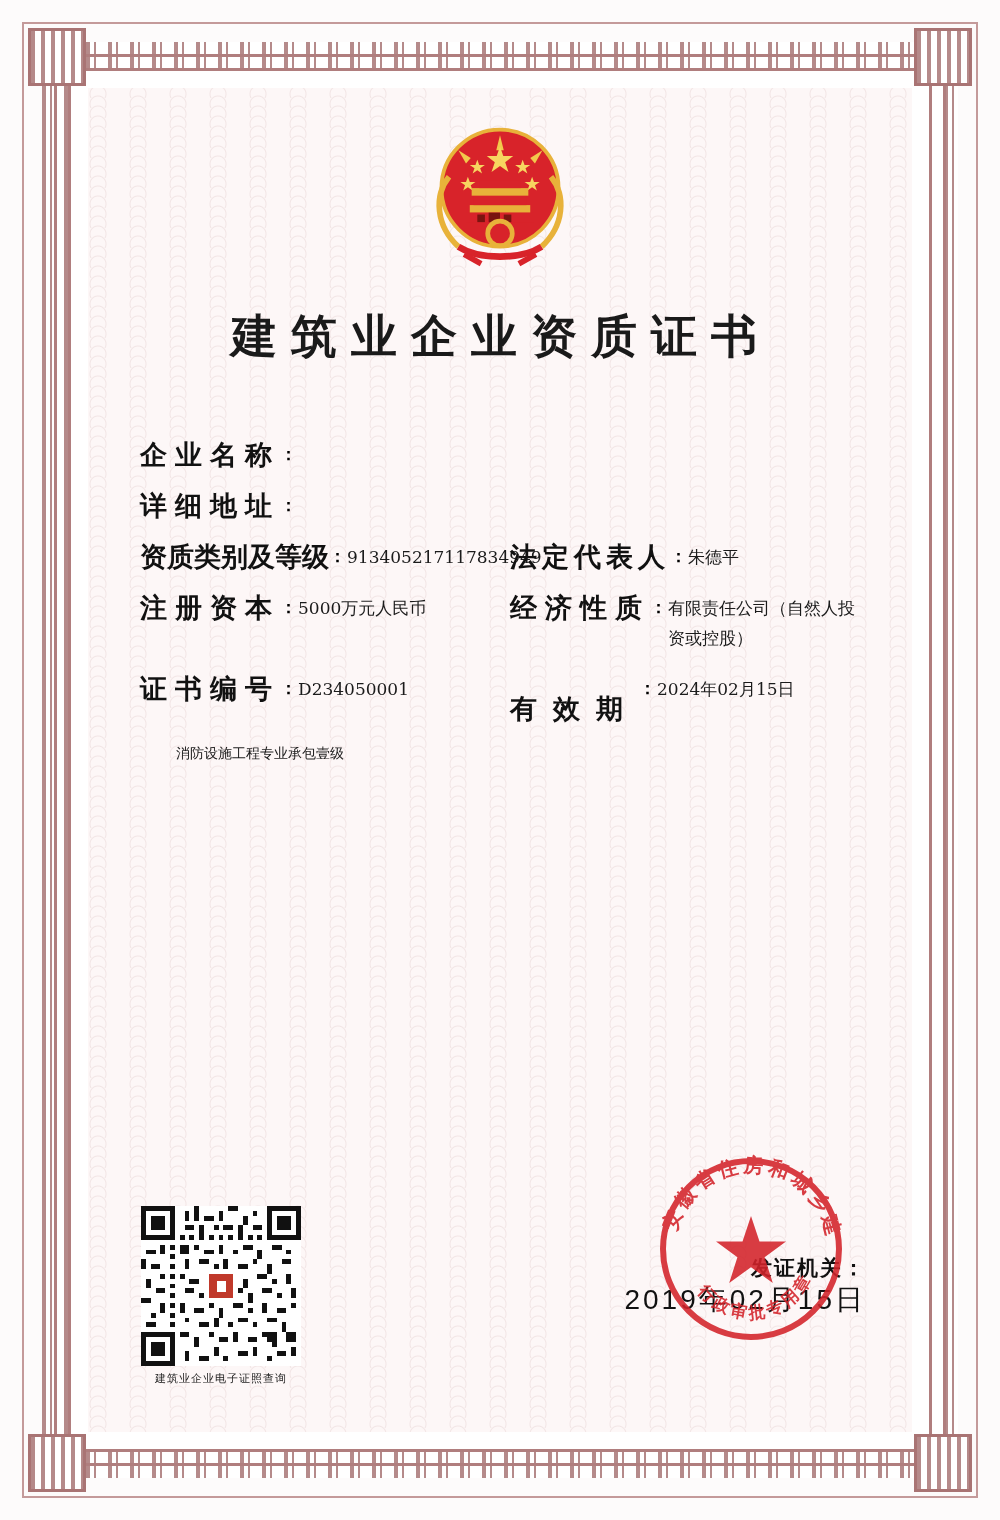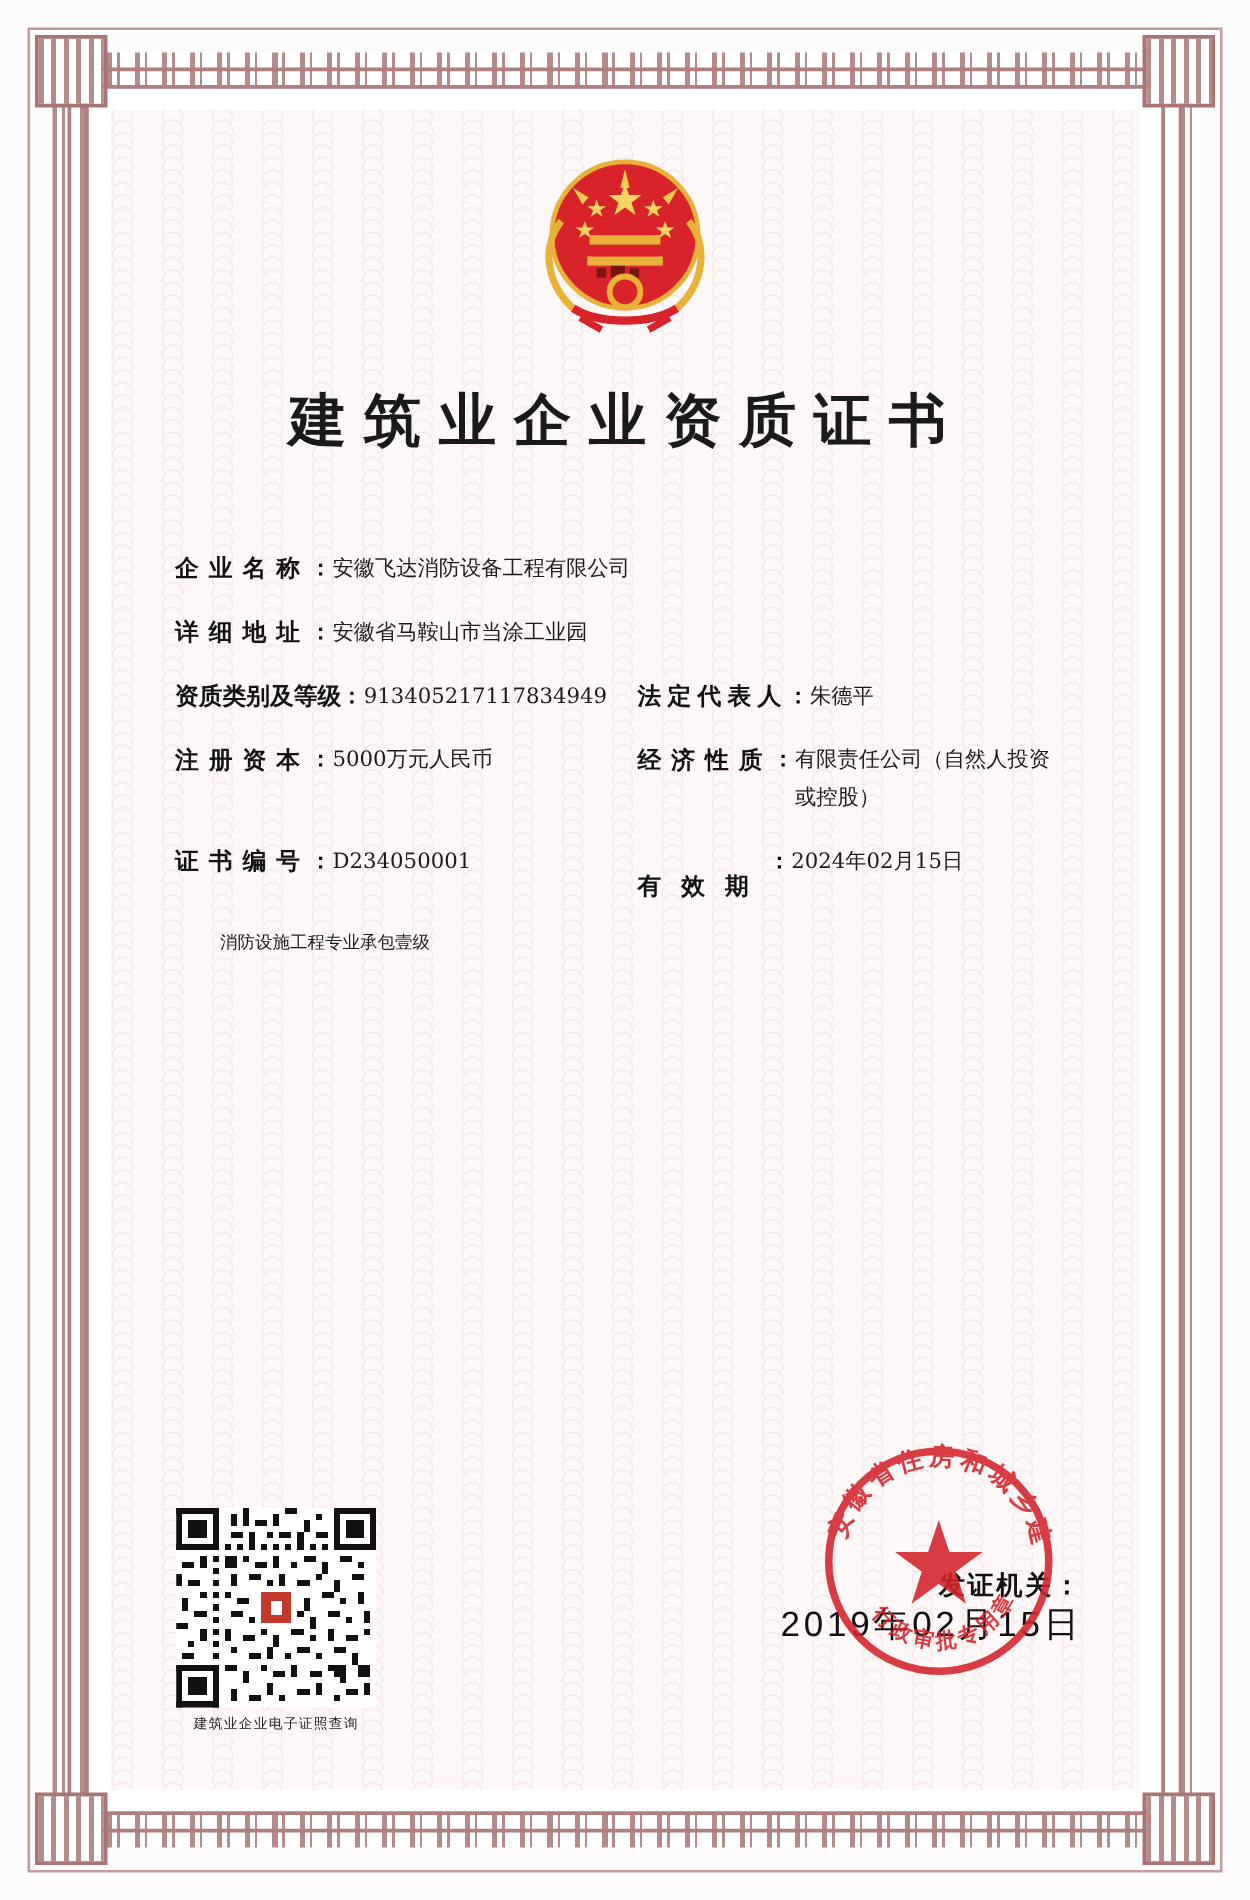--- a/index.html
+++ b/index.html
@@ -131,21 +131,21 @@
     margin-bottom: 21px;
   }
   .fcol {
     display: flex;
     align-items: flex-start;
   }
   .fcol.left  { width: 370px; }
   .fcol.right { width: 360px; }
 
   .flabel {
-    font-size: 19px;
+    font-size: 27px;
     font-weight: bold;
     color: #111;
     white-space: nowrap;
     line-height: 30px;
     font-family: "DejaVu Serif", "Liberation Serif", serif;
   }
   .flabel.sp4 { letter-spacing: 8px; }
   .flabel.sp3 { letter-spacing: 5px; }
   .flabel.sp0 { letter-spacing: 0px; }
   .colon {
@@ -284,29 +284,27 @@
     </svg>
 
     <div class="cert-title">建筑业企业资质证书</div>
 
     <div class="fields">
 
       <div class="frow">
         <div class="fcol" style="width:100%;">
           <span class="flabel sp4">企业名称</span>
             <span class="colon">：</span>
-          <span class="fvalue">安徽飞达消防设备工程有限公司</span>
         </div>
       </div>
 
       <div class="frow">
         <div class="fcol" style="width:100%;">
           <span class="flabel sp4">详细地址</span>
             <span class="colon">：</span>
-          <span class="fvalue">安徽省马鞍山市当涂工业园</span>
         </div>
       </div>
 
       <div class="frow">
         <div class="fcol left">
           <span class="flabel sp0">资质类别及等级</span>
             <span class="colon">：</span>
           <span class="fvalue">913405217117834949</span>
         </div>
         <div class="fcol right">

